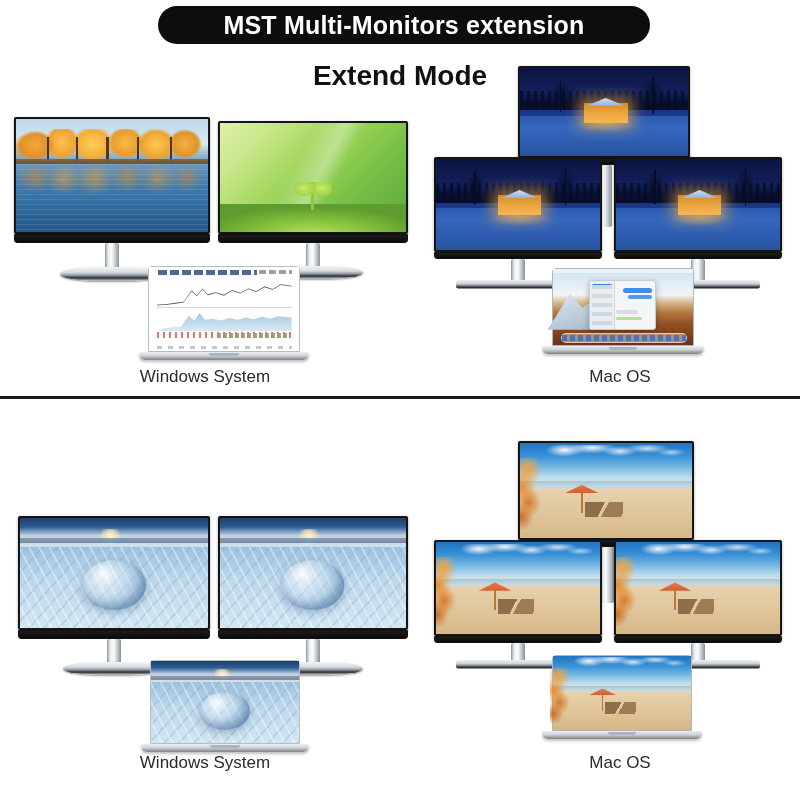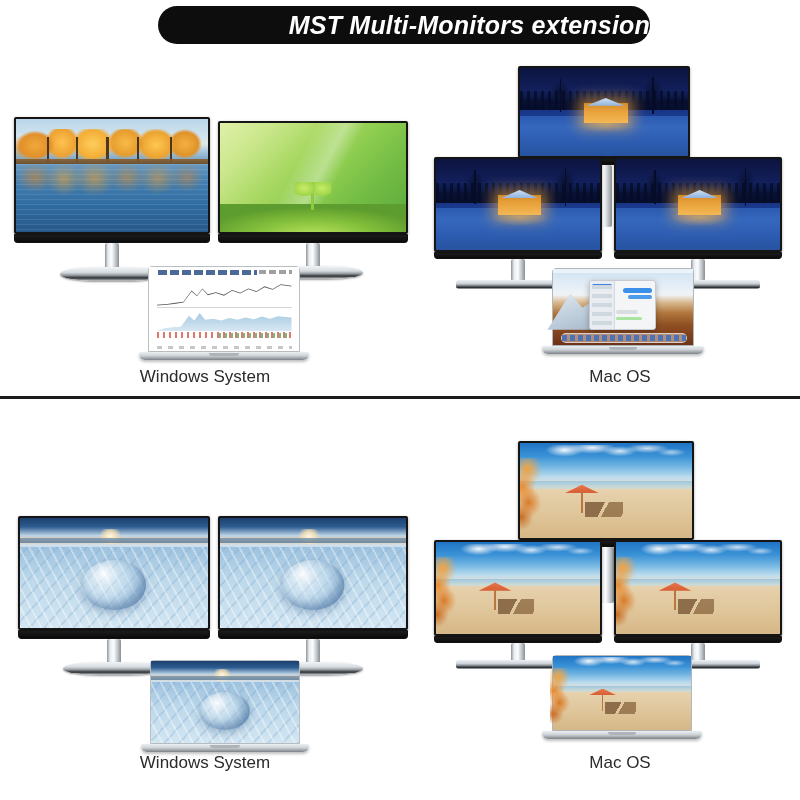--- a/index.html
+++ b/index.html
@@ -8,21 +8,21 @@
     width:800px;height:800px;background:#ffffff;
     font-family:"Liberation Sans", sans-serif;
     overflow:hidden;position:relative;
   }
   .page{position:relative;width:800px;height:800px;}
 
   
   .title-banner{
     position:absolute;left:158px;top:6px;width:492px;height:38px;
     background:#0d0d0d;border-radius:19px;
-    display:flex;align-items:center;justify-content:flex-end;font-style:italic;
+    display:flex;align-items:center;justify-content:center;
   }
   .title-banner .t{
     color:#ffffff;font-size:25px;font-weight:bold;letter-spacing:0.2px;
     white-space:nowrap;
   }
 
   
   .mode-heading{
     position:absolute;text-align:center;font-size:28px;font-weight:bold;
     color:#111111;white-space:nowrap;
@@ -401,20 +401,21 @@
 </style>
 </head>
 <body>
 
 <div class="page">
 
   <div class="title-banner">
     <span class="t">MST  Multi-Monitors extension</span>
   </div>
 
+  <div class="mode-heading" id="extend-heading">Extend Mode</div>
 
   <div class="monitor" style="left:14px;top:117px;width:196px;">
     <div class="mon-frame" style="height:117px;">
       <div class="mon-screen">
         <div class="wp-autumn">
           <div class="trees"></div>
             <div class="trunks"></div>
           <div class="shore"></div>
             <div class="refl"></div>
             <div class="ripple"></div>

